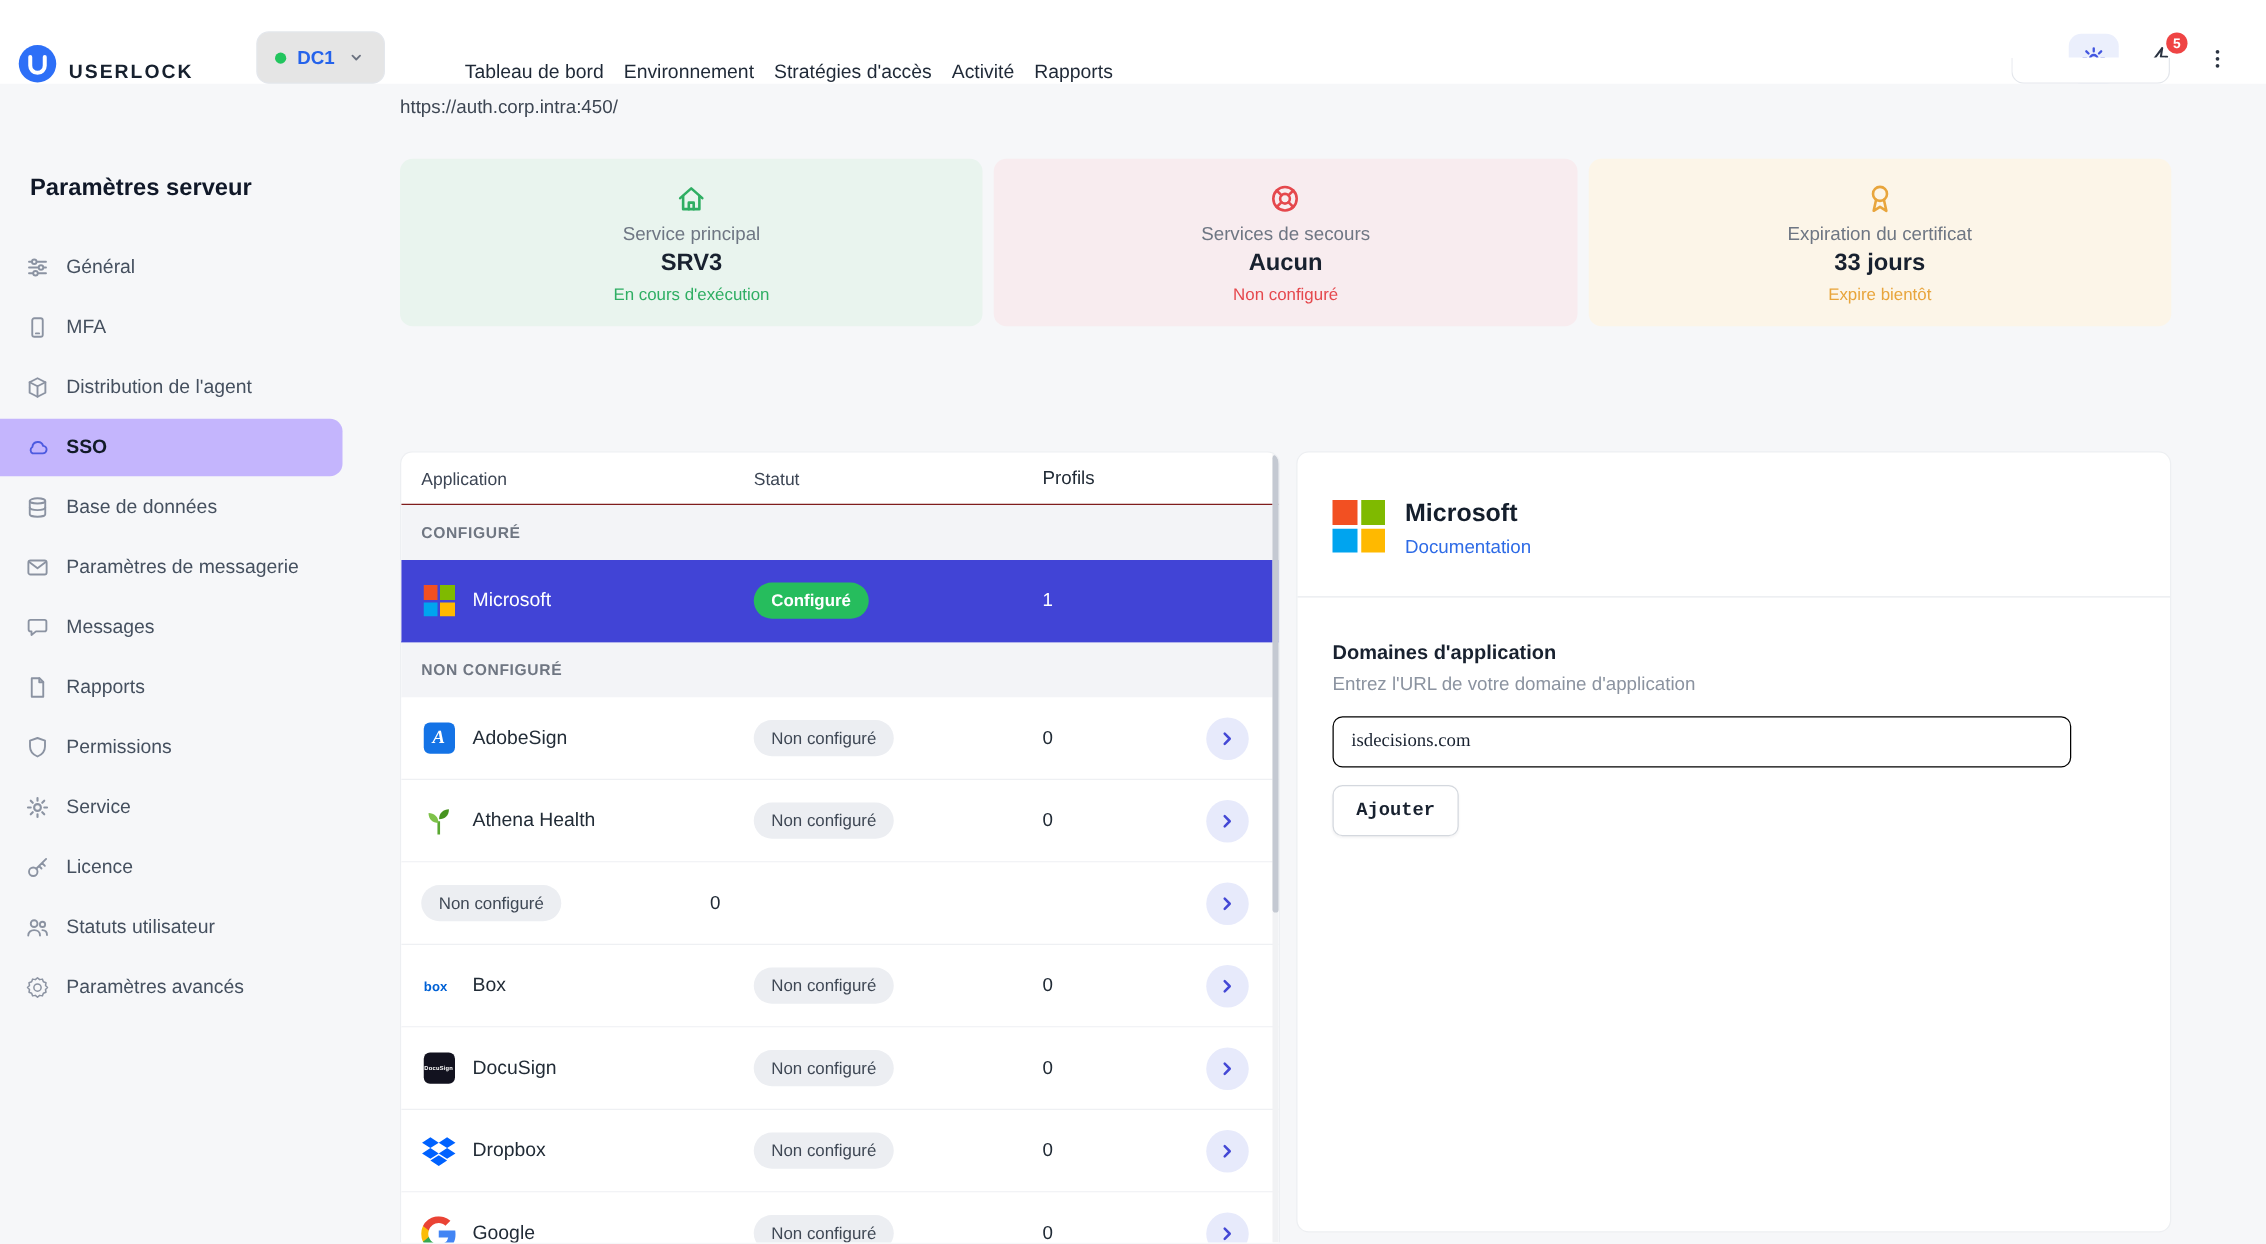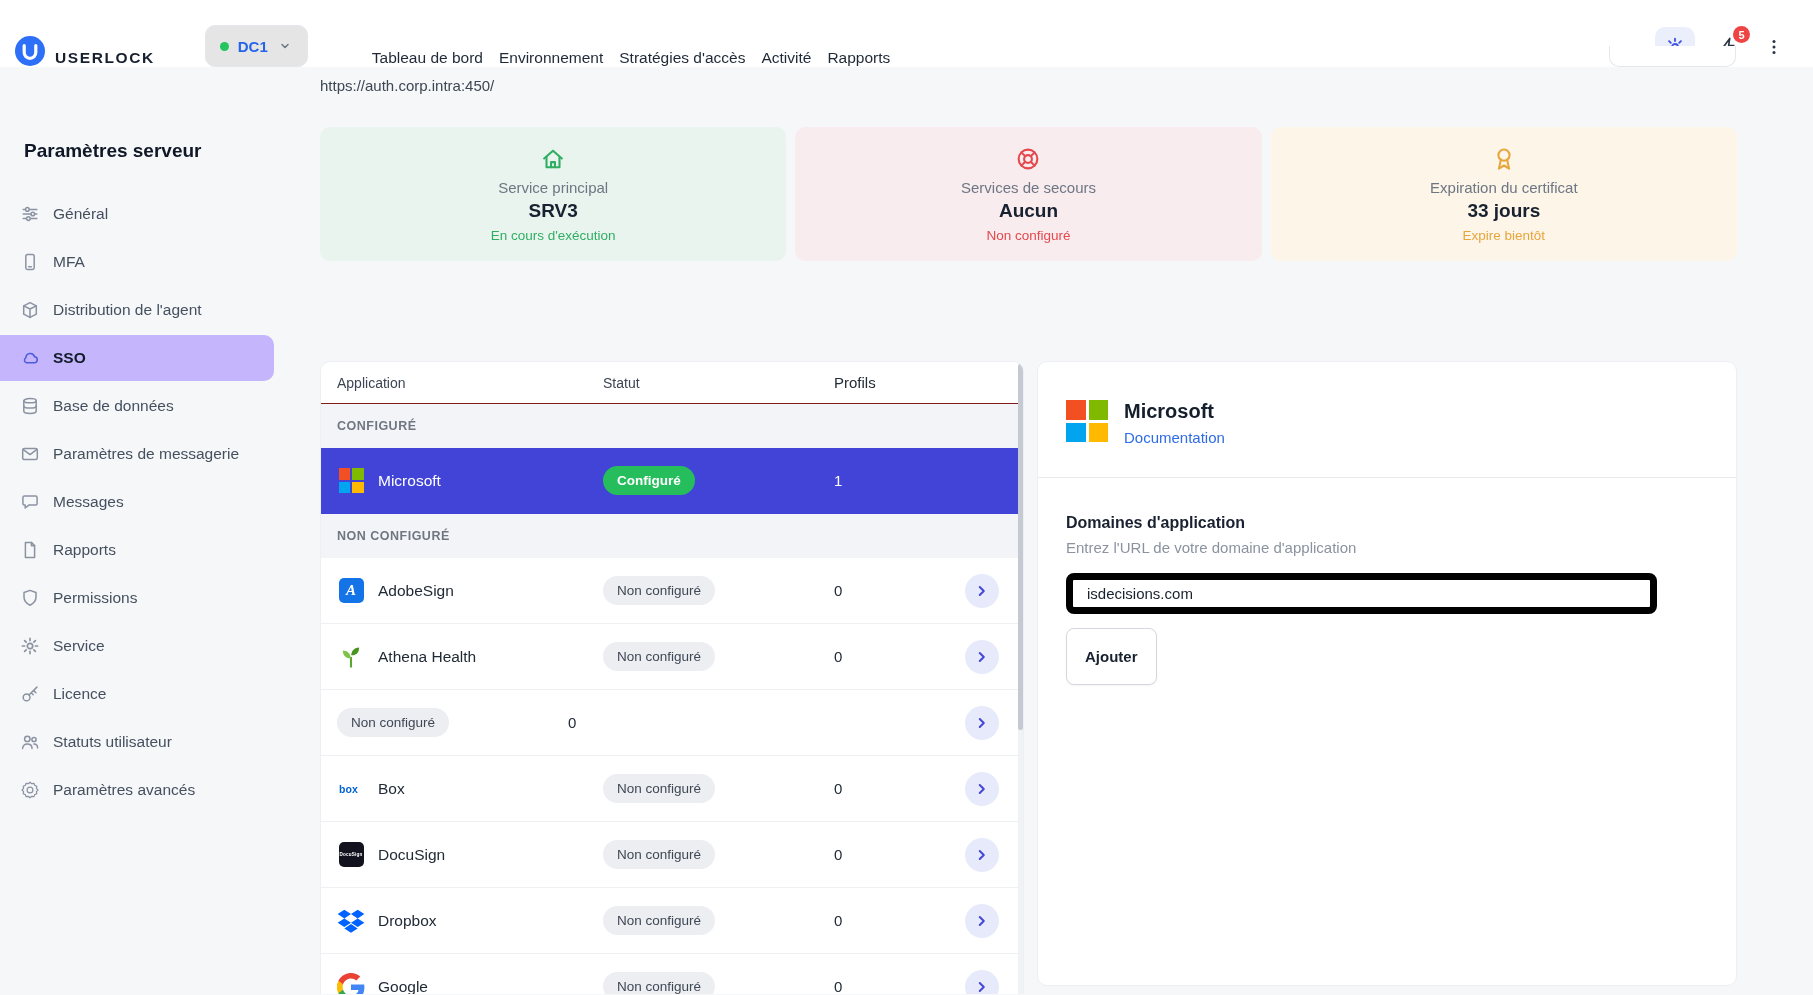--- a/index.html
+++ b/index.html
@@ -136,27 +136,27 @@
     border:1px solid #edeff2; border-radius:10px;
   }
   .panel-header { padding:38px 28px 30px; display:flex; gap:16px; align-items:flex-start; border-bottom:1px solid #e8eaee; }
   .panel-title { font-size:20px; font-weight:700; color:#141e2c; }
   .doc-link { display:inline-block; margin-top:6px; font-size:15px; color:#2e6be6; text-decoration:none; cursor:pointer; }
   .panel-body { padding:36px 28px; }
   .domains-title { font-size:16px; font-weight:700; color:#18212f; }
   .domains-hint { font-size:15px; color:#8b93a0; margin-top:7px; }
   .domain-input {
     display:block; margin-top:17px; width:591px; height:41px;
-    border:7px solid #000000; border-radius:8px; padding:0 14px;
-    font-size:15px; color:#18212f; font-family:Liberation Sans, sans-serif; background:#fff;
+    border:1px solid #000000; border-radius:8px; padding:0 14px;
+    font-size:15px; color:#18212f; font-family:Liberation Serif, serif; background:#fff;
   }
   .add-btn {
-    display:block; margin-top:14px; height:57px; padding:0 18px;
+    display:block; margin-top:14px; height:41px; padding:0 18px;
     background:#fff; border:1px solid #d4d8de; border-radius:8px;
-    font-size:15px; font-weight:600; color:#18212f; cursor:pointer; font-family:Liberation Sans, sans-serif;
+    font-size:15px; font-weight:600; color:#18212f; cursor:pointer; font-family:Liberation Mono, monospace;
     box-shadow:0 1px 2px rgba(16,24,40,.05);
   }
 
   
   .ms-grid { display:grid; grid-template-columns:1fr 1fr; gap:2px; }
   .ms-grid.sm { width:25px; height:25px; }
   .ms-grid.lg { width:42px; height:42px; gap:3px; flex:0 0 auto; }
   .ms-grid i { display:block; }
   .ms-grid .r { background:#f25022; } .ms-grid .g { background:#7fba00; }
   .ms-grid .b { background:#00a4ef; } .ms-grid .y { background:#ffb900; }

